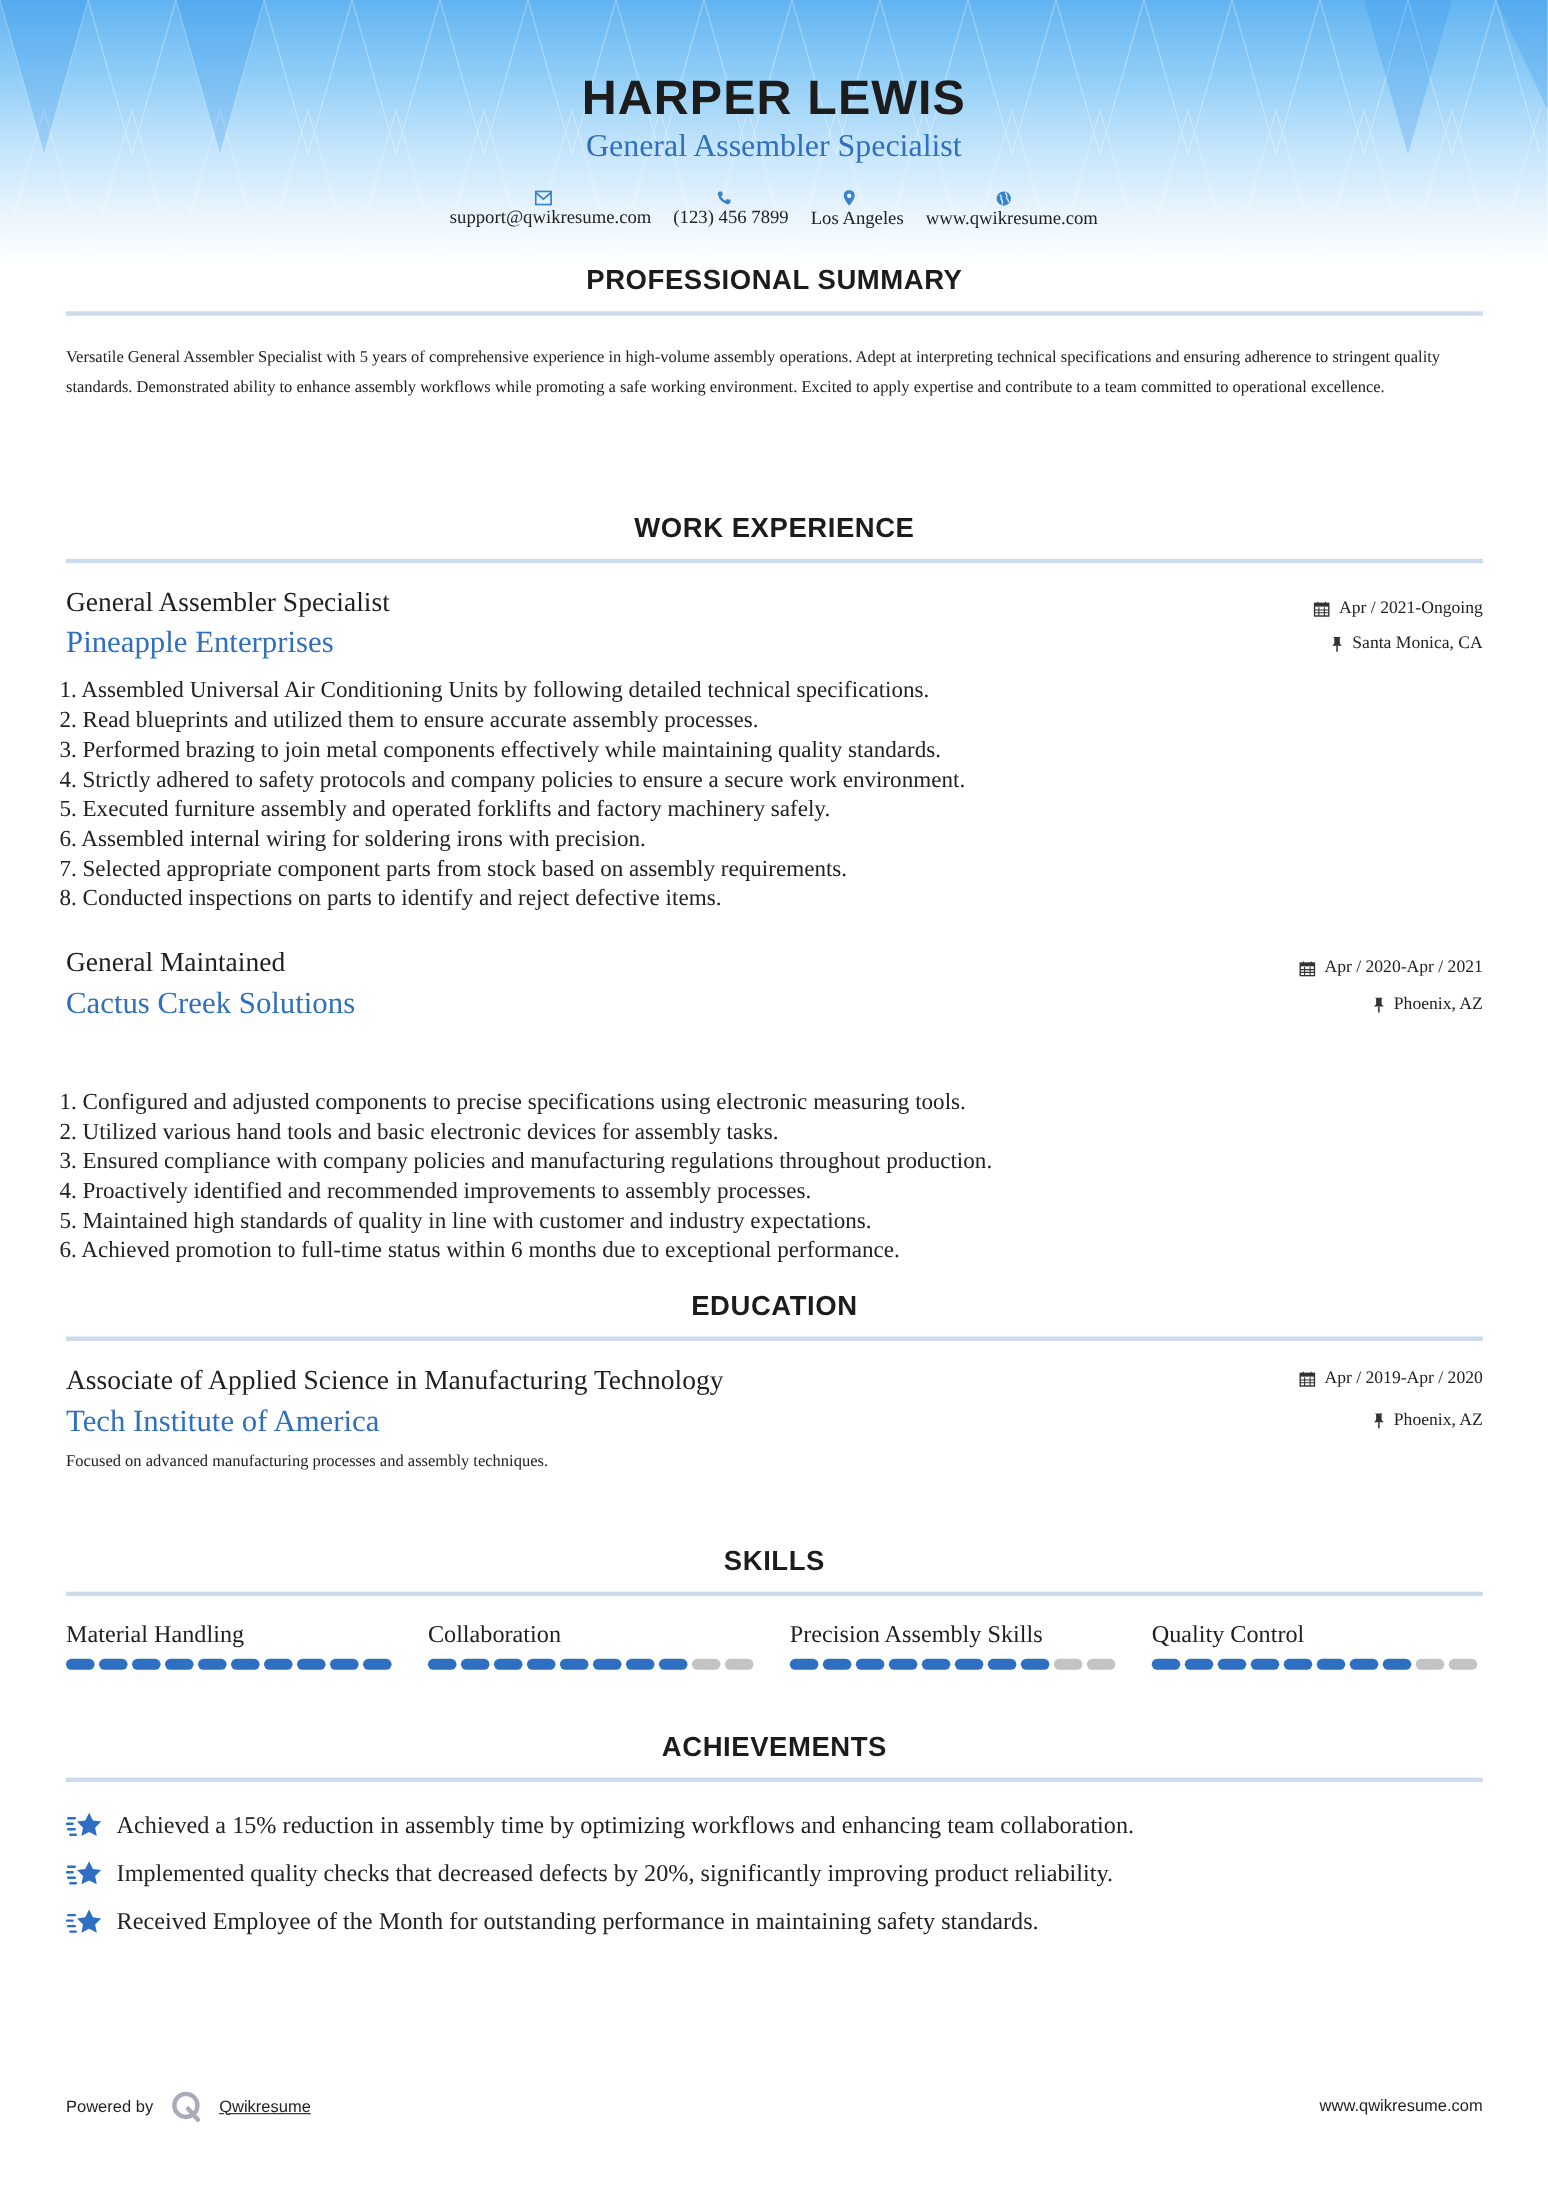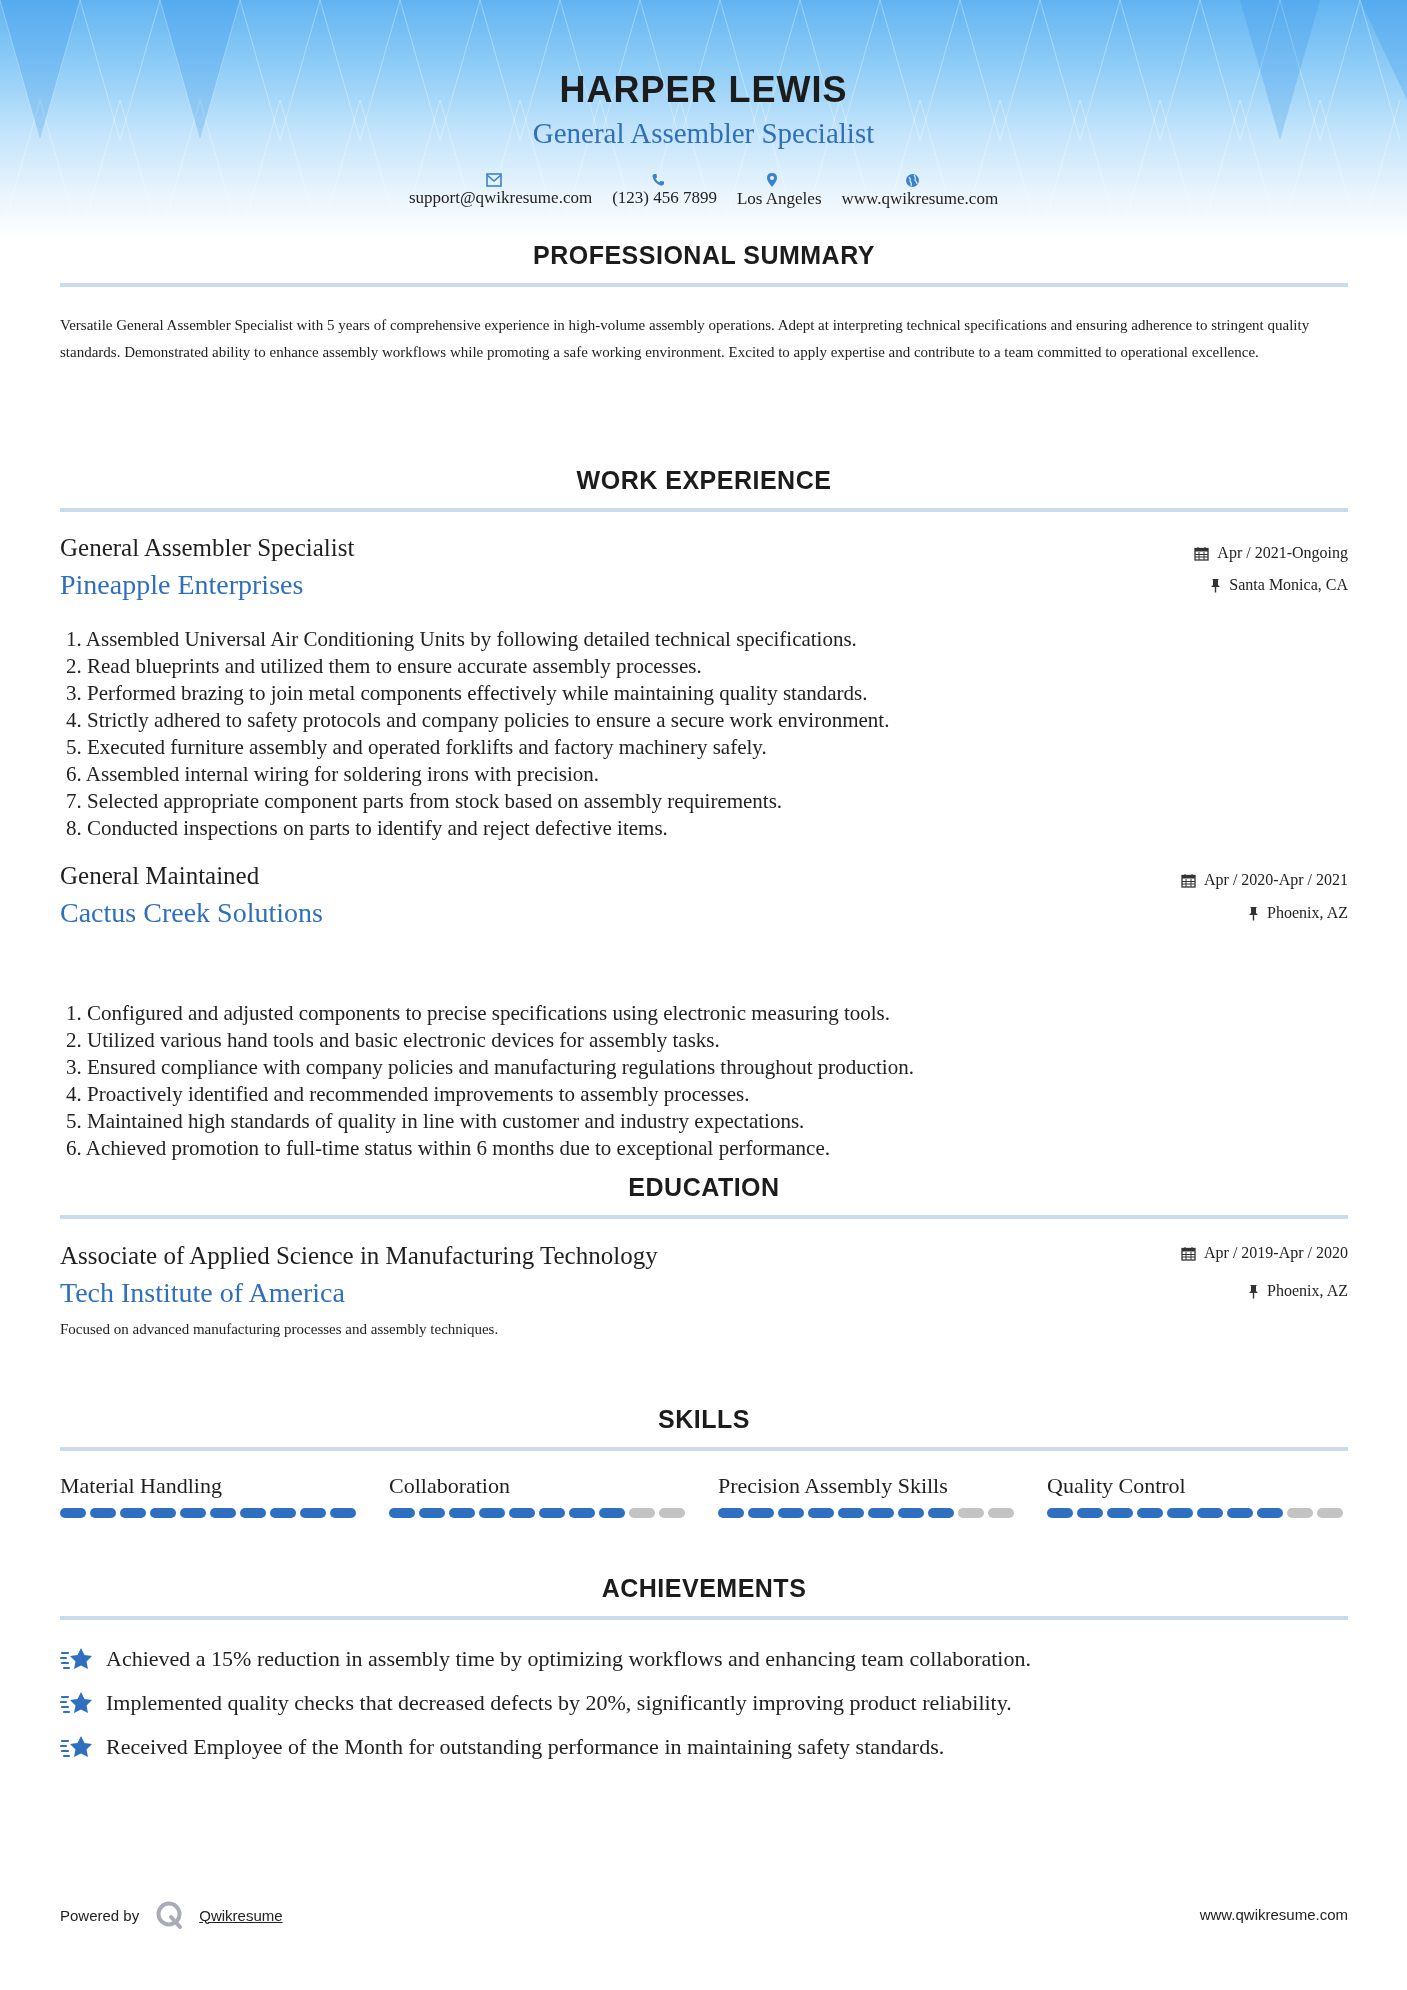--- a/index.html
+++ b/index.html
@@ -9,21 +9,21 @@
   }
   .header-bg {
     position: absolute; left: 0; top: 0; width: 1407px; height: 240px;
     background: linear-gradient(180deg, #62b4f2 0%, #8fcdf7 28%, #c2e4fb 55%, #e8f4fd 80%, #ffffff 100%);
     overflow: hidden;
   }
   .header-bg svg { position: absolute; left: 0; top: 0; }
   .name {
     position: absolute; left: 0; width: 1407px; top: 60px; text-align: center;
     font-family: "Liberation Sans", "DejaVu Sans", sans-serif; font-weight: 700;
-    font-size: 36px; letter-spacing: 1px; color: #1c1c1c; line-height: 60px;
+    font-size: 44px; letter-spacing: 1px; color: #1c1c1c; line-height: 60px;
   }
   .title {
     position: absolute; left: 0; width: 1407px; top: 116px; text-align: center;
     font-size: 29px; color: #2f6fbe; line-height: 34px;
   }
   .contact {
     position: absolute; left: 0; width: 1407px; top: 172px; display: flex; justify-content: center;
     align-items: center; gap: 0; font-size: 17px; color: #222; line-height: 22px;
   }
   .contact .ci { display: flex; align-items: center; margin: 0 10px; flex-direction: column; }
@@ -40,21 +40,21 @@
     position: absolute; left: 60px; width: 1290px; font-size: 15px; line-height: 27px; color: #222;
   }
   .job-title { position: absolute; left: 60px; font-size: 25px; color: #1f1f1f; line-height: 30px; }
   .company { position: absolute; left: 60px; font-size: 28px; color: #2f6fbe; line-height: 26px; }
   .meta {
     position: absolute; right: 59px; font-size: 16px; color: #222; line-height: 20px;
     display: flex; align-items: center;
   }
   .meta .mi { margin-right: 8px; display: inline-flex; }
   ol.bullets {
-    position: absolute; left: 54px; margin: 12px; padding: 0; list-style: none;
+    position: absolute; left: 54px; margin: 0; padding: 0; list-style: none;
     font-size: 21px; line-height: 27px; color: #222;
   }
   ol.bullets li { white-space: nowrap; }
   .skills { position: absolute; left: 60px; top: 1472px; width: 1290px; display: flex; }
   .skill { width: 300px; margin-right: 29px; }
   .skill:last-child { margin-right: 0; }
   .skill-name { font-size: 22px; line-height: 28px; color: #1f1f1f; height: 32px; }
   .bar { display: flex; gap: 4px; margin-top: 4px; }
   .seg { width: 26px; height: 10px; border-radius: 5px; background: #c3c3c3; }
   .seg.on { background: #2f6fc2; }

